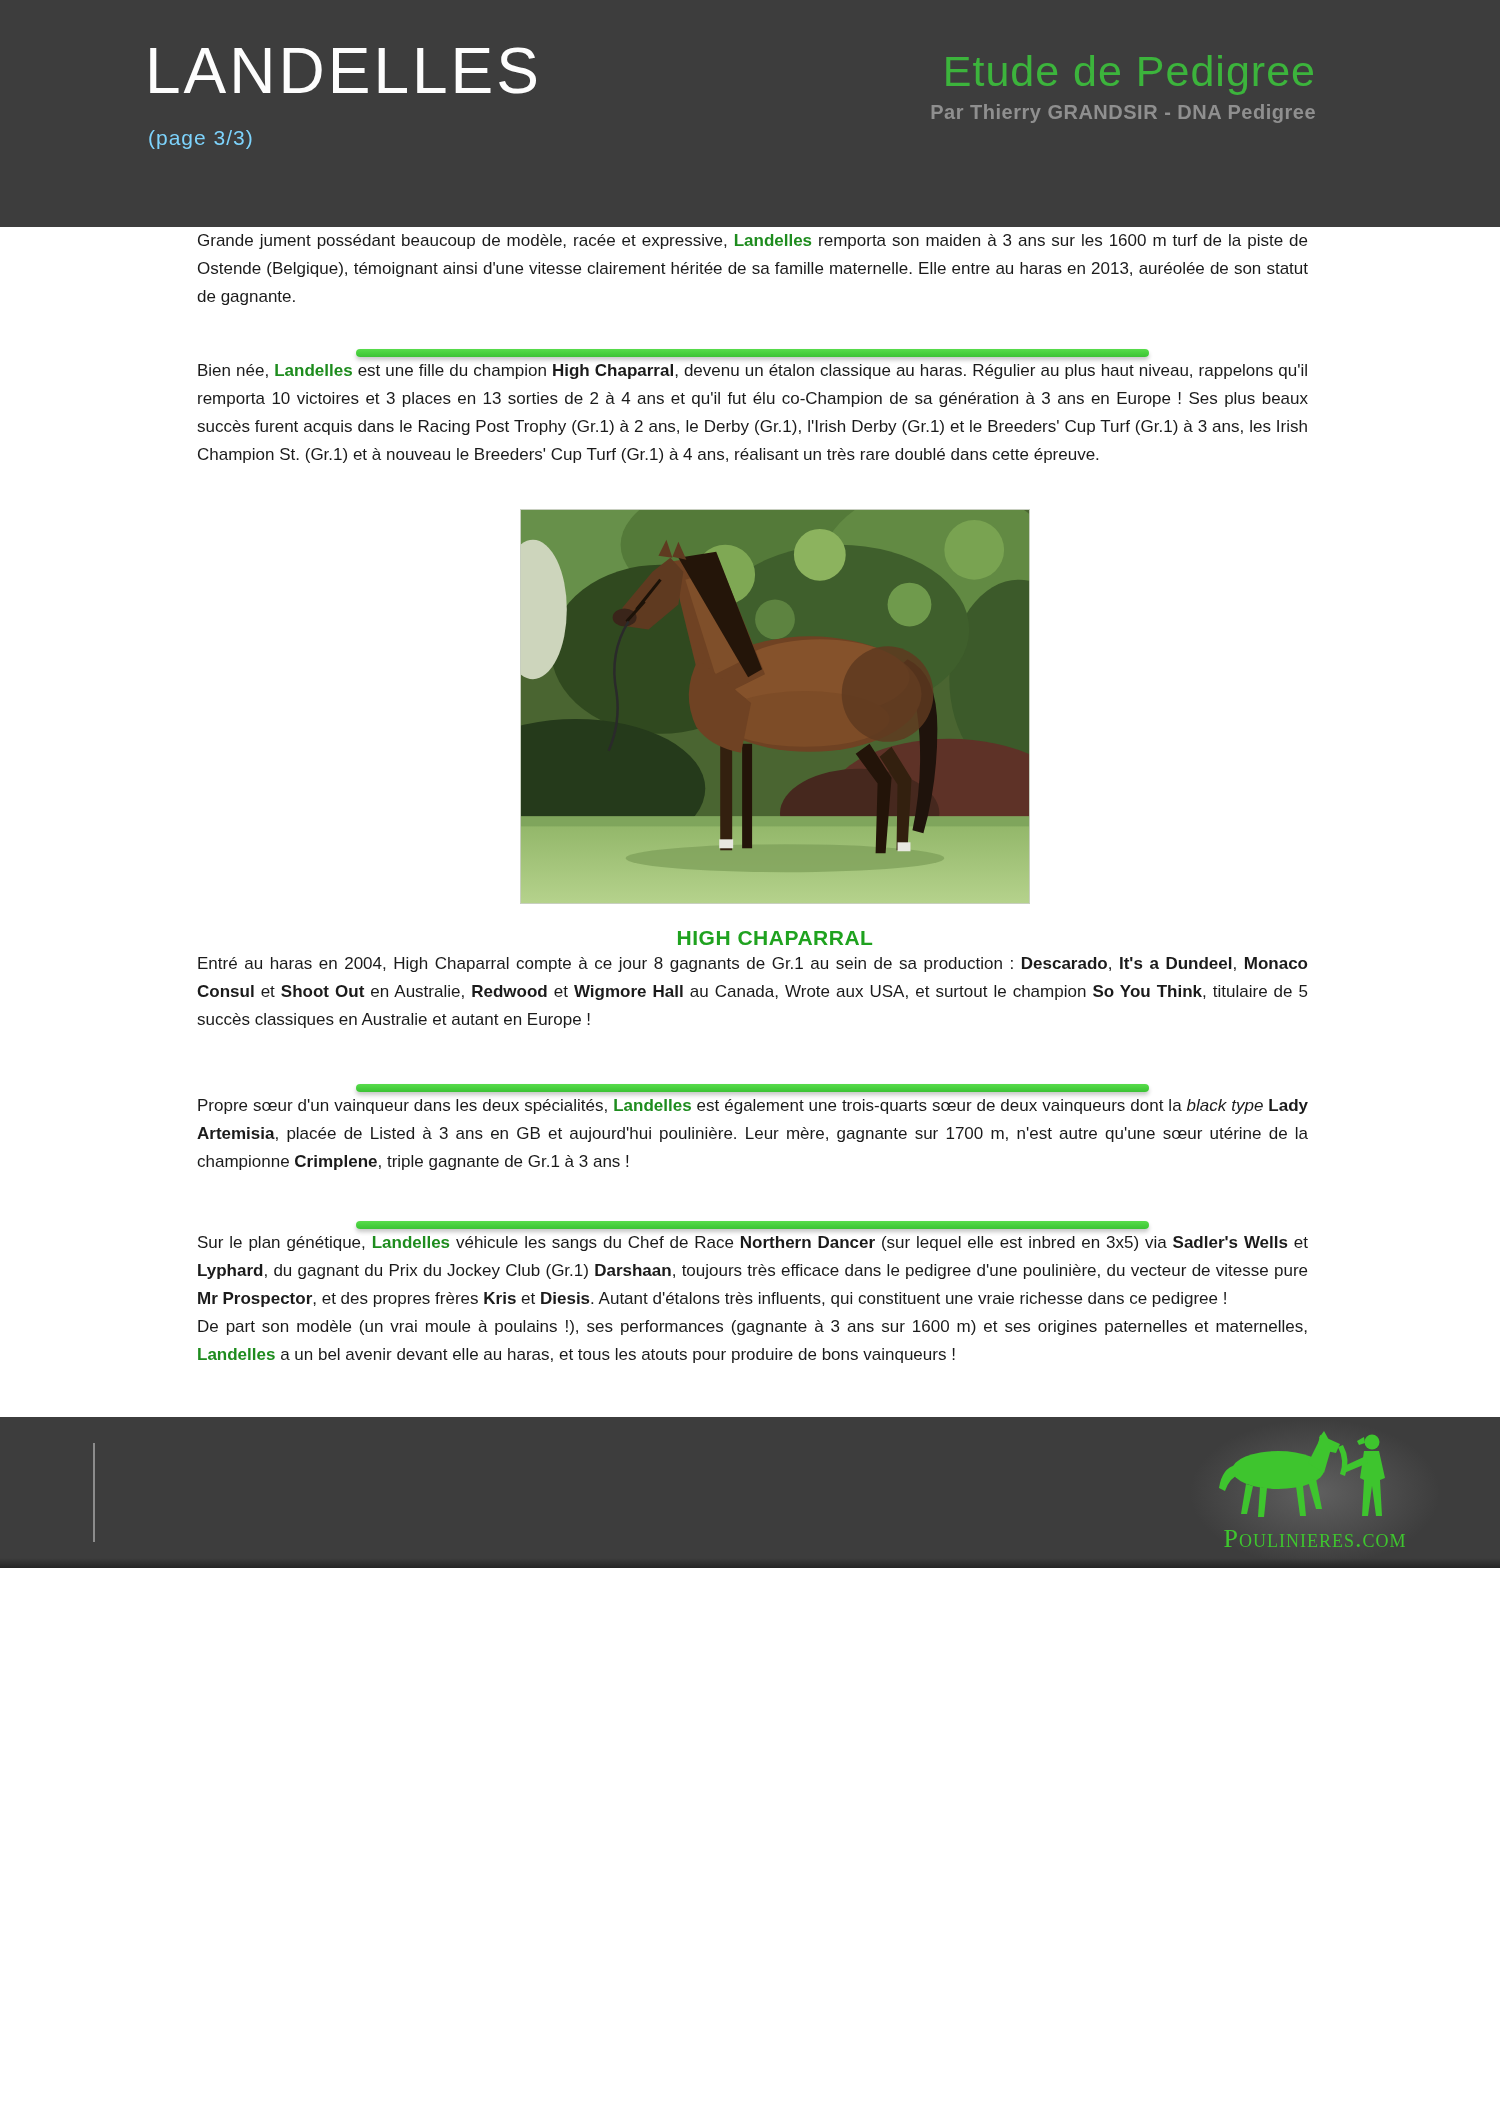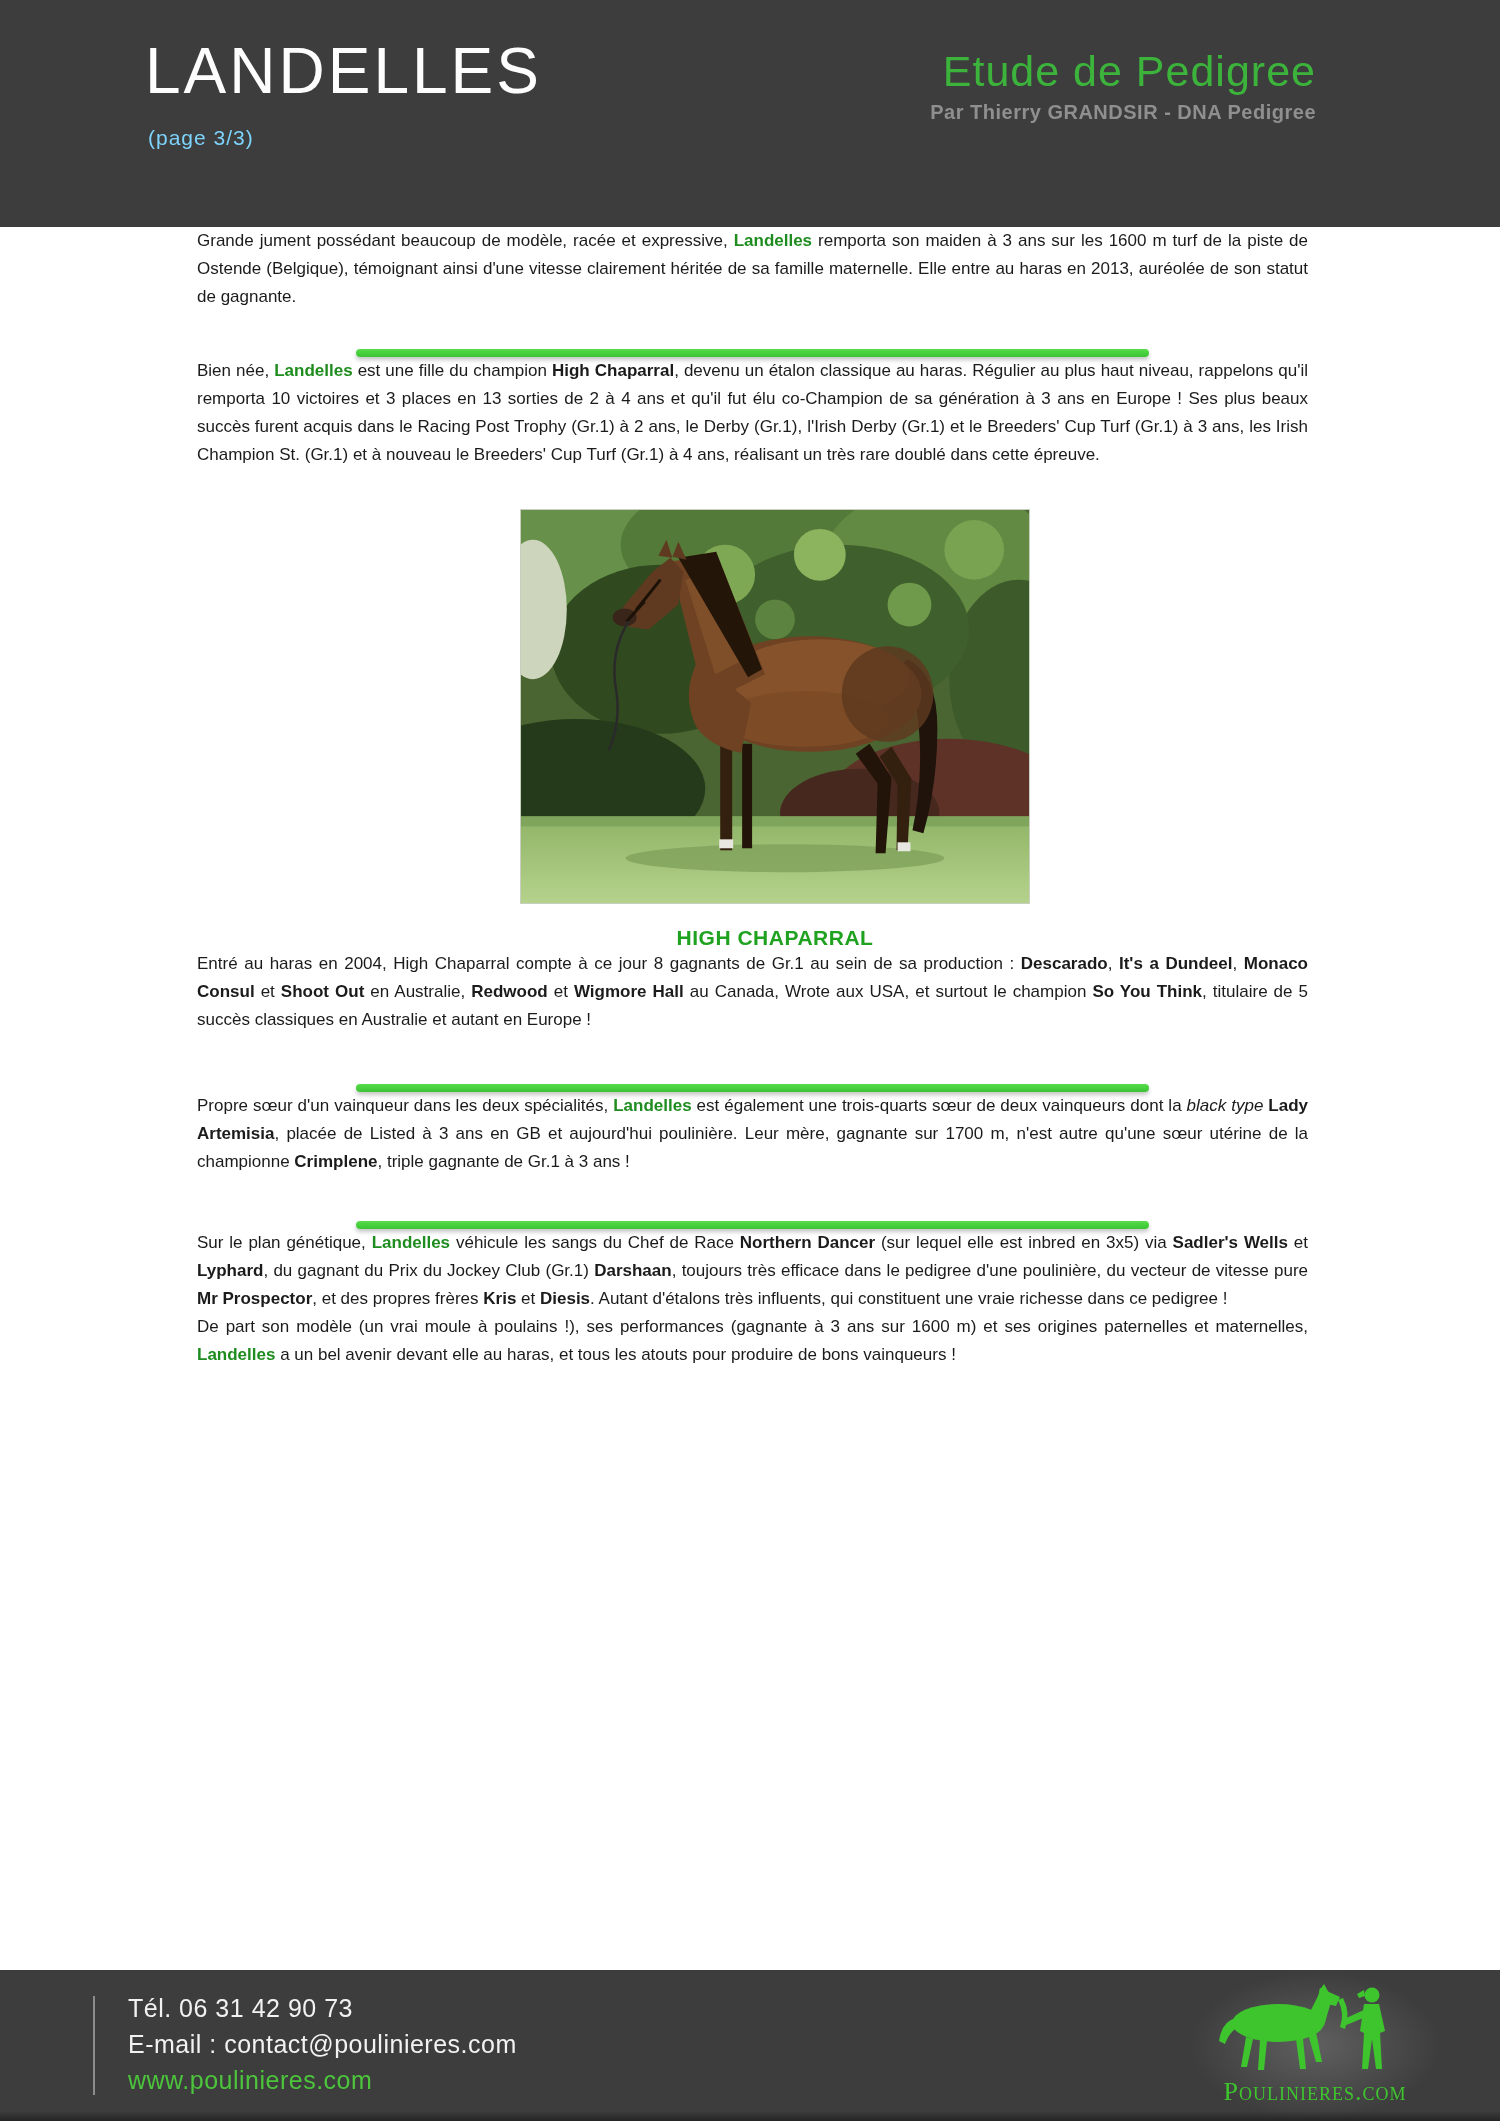--- a/index.html
+++ b/index.html
@@ -7,21 +7,21 @@
     --brand_green:#3cb43c;
     --body_green:#1e8c1e;
     --divider_green:#47cf3d;
     --caption_green:#1fa21f;
     --link_green:#4cc43c;
     --subtitle_gray:#8f8f8f;
   }
   *{box-sizing:border-box;}
   html,body{margin:0;padding:0;background:#ffffff;}
   .page{
-    position:relative;width:1500px;height:2121px;margin:0 auto;
+    position:relative;width:1500px;height:1568px;margin:0 auto;
     background:#ffffff;overflow:hidden;
     font-family:"Liberation Sans","DejaVu Sans",sans-serif;
   }
 
   
   .masthead{
     position:absolute;top:0;left:0;width:1500px;height:227px;
     background:var(--header_bg);
   }
   .masthead h1{
@@ -203,25 +203,20 @@
     <div class="divider d3"></div>
 
     <p class="para p5"><span>Sur le plan génétique, </span><span class="run-green">Landelles</span><span> véhicule les sangs du Chef de Race </span><span class="run-bold">Northern Dancer</span><span> (sur lequel elle est inbred en 3x5) via </span><span class="run-bold">Sadler's Wells</span><span> et </span><span class="run-bold">Lyphard</span><span>, du gagnant du Prix du Jockey Club (Gr.1) </span><span class="run-bold">Darshaan</span><span>, toujours très efficace dans le pedigree d'une poulinière, du vecteur de vitesse pure </span><span class="run-bold">Mr Prospector</span><span>, et des propres frères </span><span class="run-bold">Kris</span><span> et </span><span class="run-bold">Diesis</span><span>. Autant d'étalons très influents, qui constituent une vraie richesse dans ce pedigree !</span></p>
 
     <p class="para p6"><span>De part son modèle (un vrai moule à poulains !), ses performances (gagnante à 3 ans sur 1600 m) et ses origines paternelles et maternelles, </span><span class="run-green">Landelles</span><span> a un bel avenir devant elle au haras, et tous les atouts pour produire de bons vainqueurs !</span></p>
 
   </main>
 
   <footer class="pfooter">
     <div class="contact-rule"></div>
-    <div class="contact">
-      <div>Tél. 06 31 42 90 73</div>
-      <div>E-mail : contact@poulinieres.com</div>
-      <div class="site">www.poulinieres.com</div>
-    </div>
     <div class="logo">
       <svg width="230" height="95" viewBox="0 0 230 95" role="img">
         <g fill="#3ec52e">
 
           <ellipse cx="78" cy="41" rx="46" ry="19"></ellipse>
           <polygon points="108,34 121,8 133,13 124,44"></polygon>
           <polygon points="120,6 140,15 136,24 117,20"></polygon>
           <polygon points="124,2 129,11 119,9"></polygon>
           <path d="M36,36 q-14,3 -17,23 l6,3 q5,-14 15,-17 z"></path>
           <path d="M46,55 l-5,30 h6 l6,-28 z"></path>

